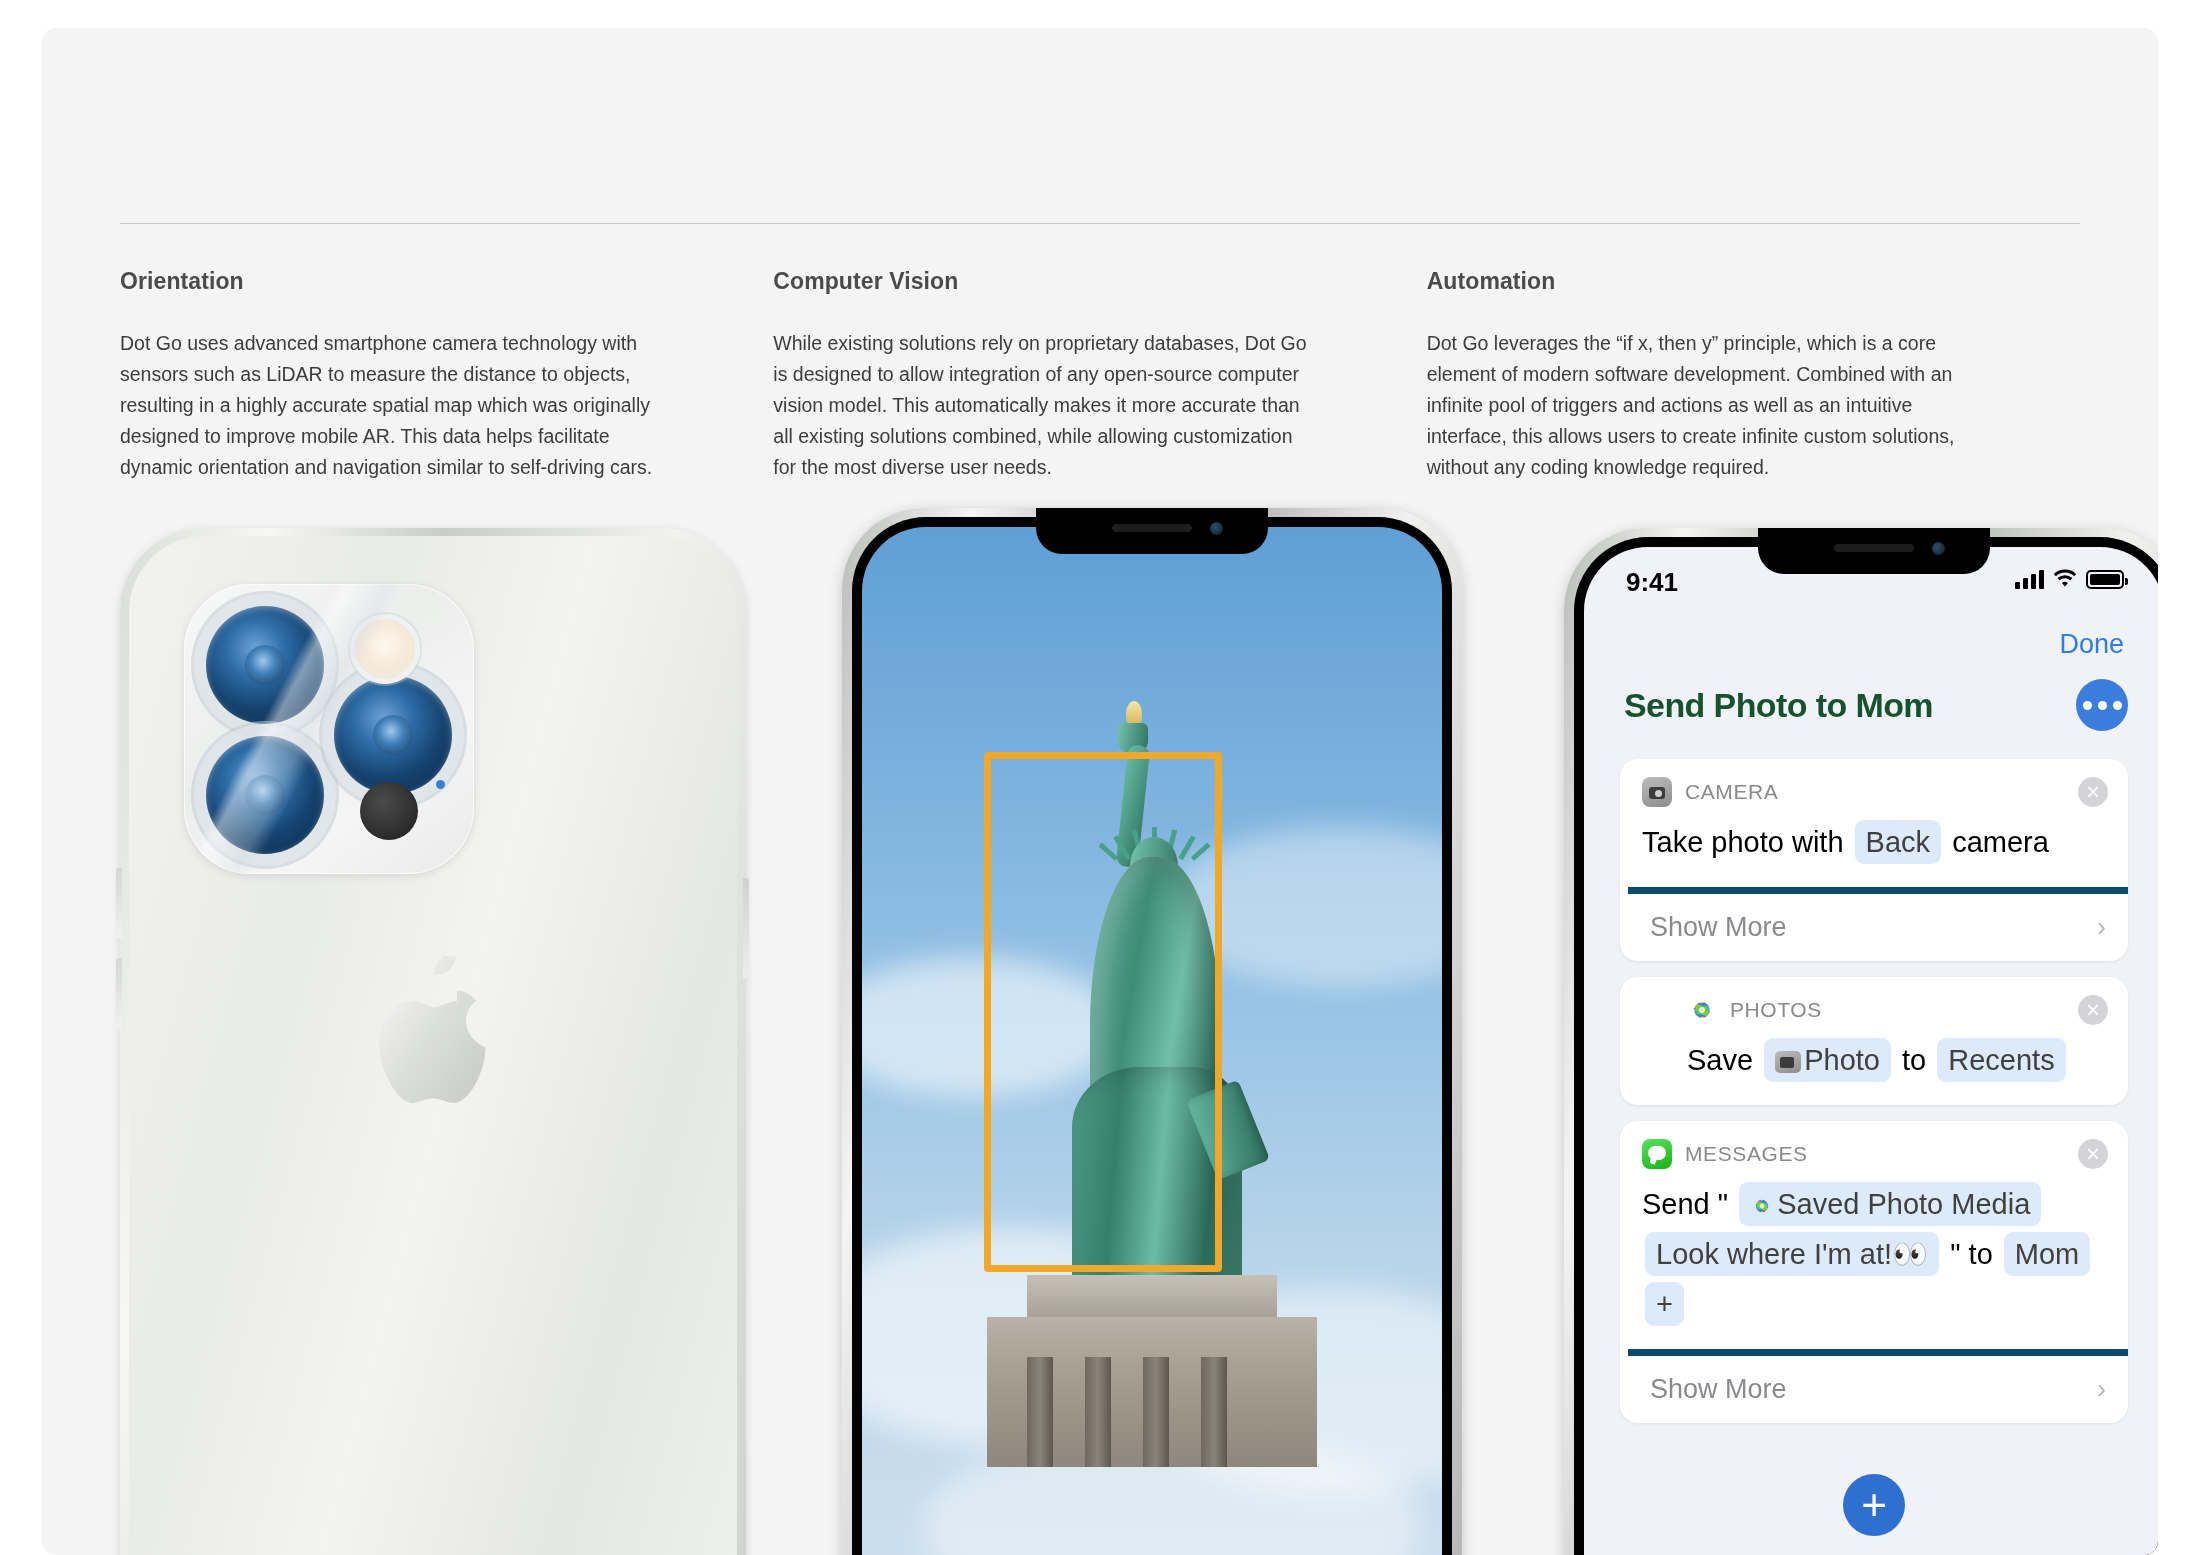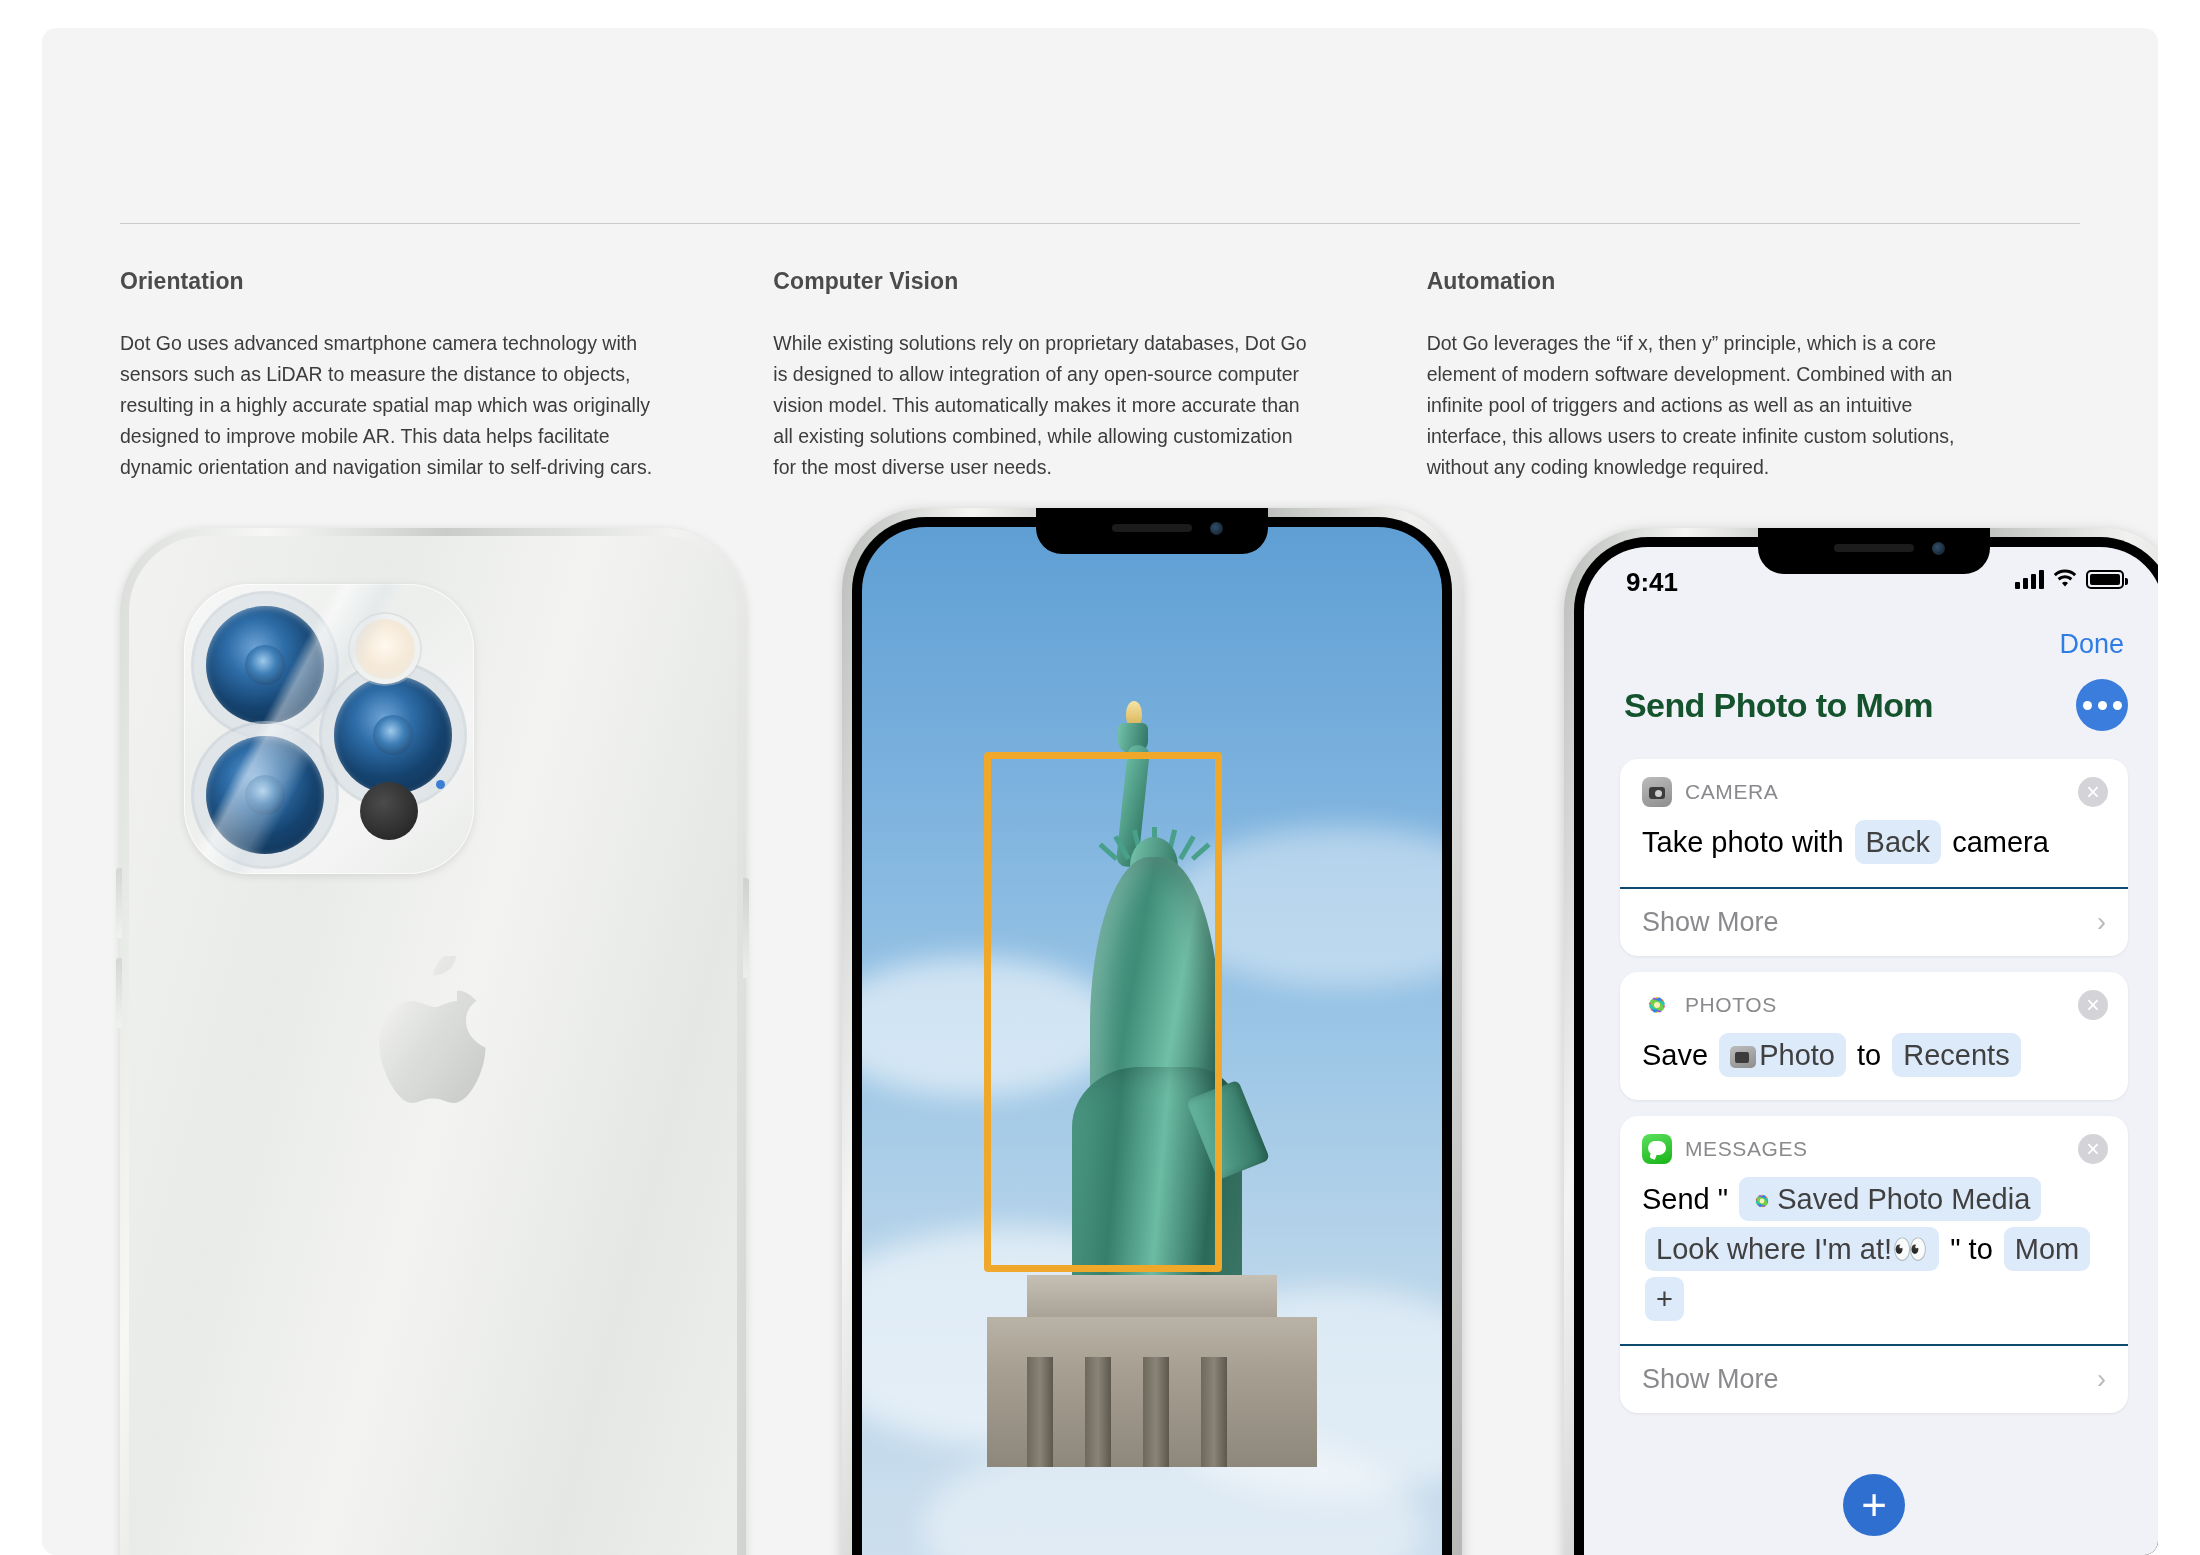--- a/index.html
+++ b/index.html
@@ -204,23 +204,23 @@
                    border-radius:8px; background:#fff; }
   .ic-msg::after { content:""; position:absolute; left:8px; top:19px; width:6px; height:6px;
                    background:#fff; transform:rotate(20deg); border-radius:0 0 0 3px; }
   .app-label{ font-size:21px; letter-spacing:.6px; color:#8a8a8e; }
   .x-btn { position:absolute; right:20px; top:18px; width:30px; height:30px; border-radius:50%;
            background:#d3d3d8; display:flex; align-items:center; justify-content:center; }
   .x-btn span{ color:#fff; font-size:23px; line-height:23px; font-weight:400; }
   .card-body{ padding:6px 22px 20px 22px; font-size:29px; color:#000; line-height:50px; }
   .tok { background:#ddeaf9; color:#404040; border-radius:9px; padding:2px 11px; margin:0 3px;
          display:inline-block; line-height:40px; }
-  .show-more{ border-top:2px solid #0c4a6e; padding:18px 22px; display:flex;
+  .show-more{ border-top:7px solid #0c4a6e; padding:18px 22px; display:flex;
               align-items:center; justify-content:space-between;
-              font-size:27px; color:#8a8a8e; }
+              font-size:27px; color:#8a8a8e;margin-left:8px; }
   .chev { font-size:27px; color:#b8b8bd; }
   .connector{ position:absolute; left:50%; transform:translateX(-50%);
               width:3px; height:14px; background:#b4b4ba; }
   .add-btn { position:absolute; left:50%; transform:translateX(-50%); bottom:62px;
              width:62px; height:62px; border-radius:50%; background:#2f6fd0;
              display:flex; align-items:center; justify-content:center; }
   .add-btn span{ color:#fff; font-size:44px; line-height:44px; font-weight:300; }
   .photos-flower{ position:absolute; left:0; top:0; width:30px; height:30px; }
   .inline-ic{ width:26px; height:22px; display:inline-block; vertical-align:-3px;
               border-radius:5px; background:linear-gradient(160deg,#bcbcbc,#8d8d8d);
@@ -378,21 +378,21 @@
               <span class="tok">Back</span>
               <span>camera</span>
             </div>
             <div class="show-more">
               <span>Show More</span>
               <span class="chev">›</span>
             </div>
           </div>
           <div class="connector" style="top:302px;"></div>
 
-          <div class="card" style="margin-top:16px;">
+          <div class="card" style="margin-top:16px;padding-left:45px;">
             <div class="card-head">
               <span class="app-icon ic-photos">
                 <svg class="photos-flower" viewBox="0 0 30 30">
                   <g transform="translate(15,15)">
                     <ellipse rx="4" ry="8" fill="#f5c518" transform="rotate(0)"></ellipse>
                     <ellipse rx="4" ry="8" fill="#f0663c" transform="rotate(51)"></ellipse>
                     <ellipse rx="4" ry="8" fill="#e8457c" transform="rotate(102)"></ellipse>
                     <ellipse rx="4" ry="8" fill="#9b51e0" transform="rotate(153)"></ellipse>
                     <ellipse rx="4" ry="8" fill="#2f80ed" transform="rotate(204)"></ellipse>
                     <ellipse rx="4" ry="8" fill="#27c4b0" transform="rotate(255)"></ellipse>

